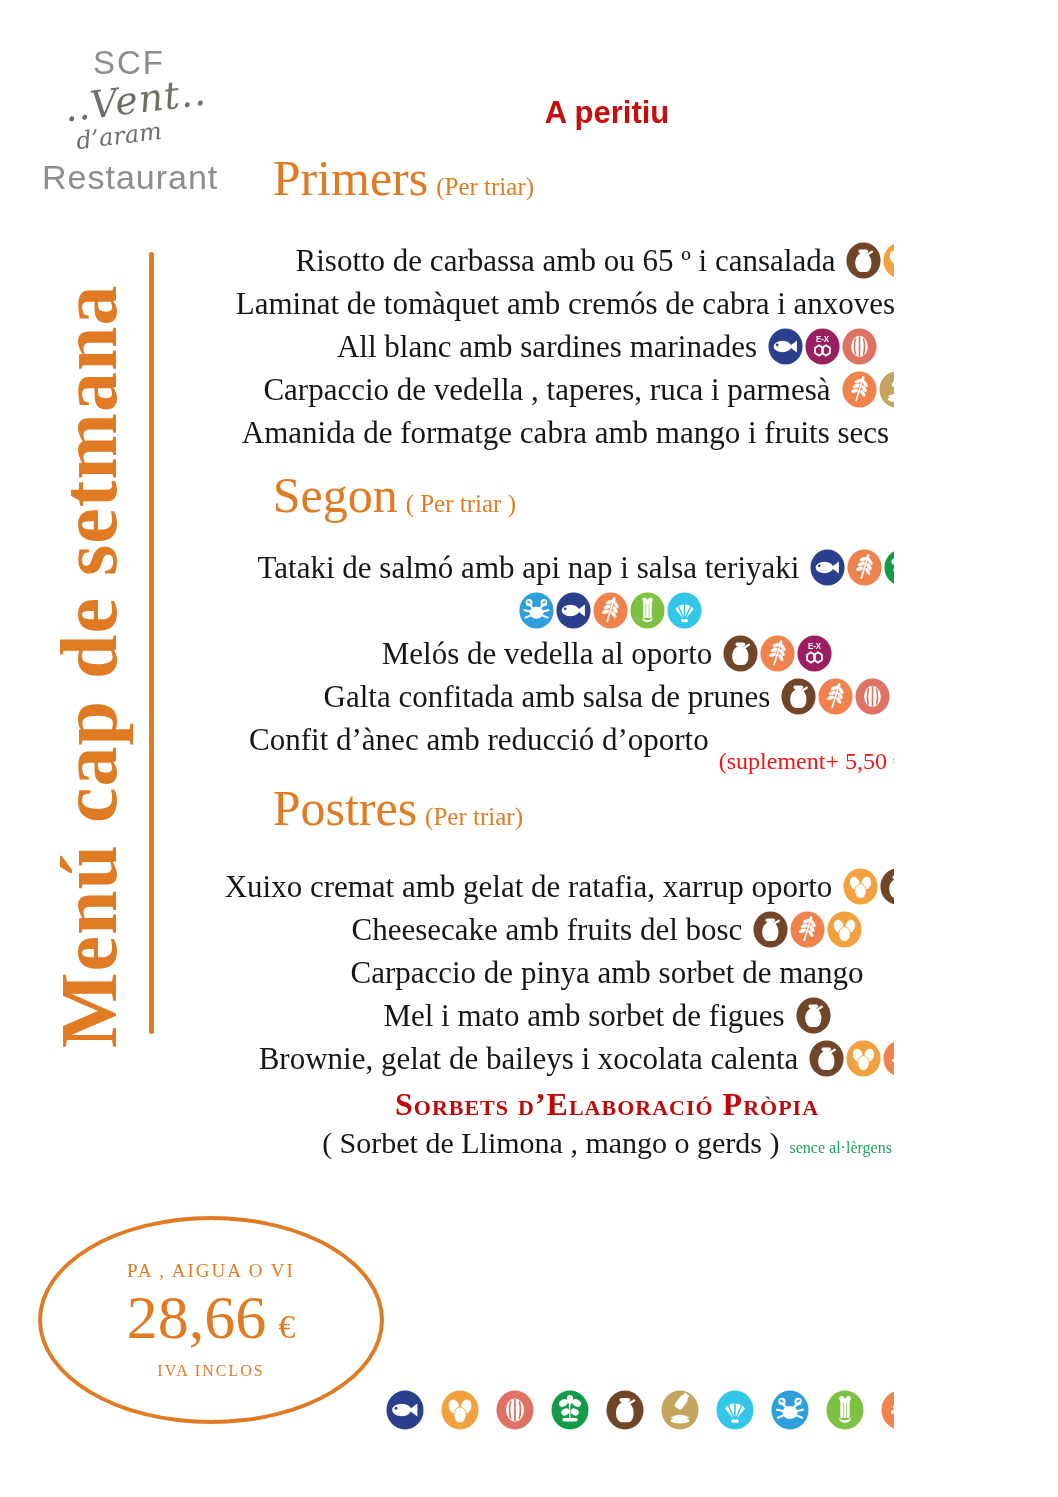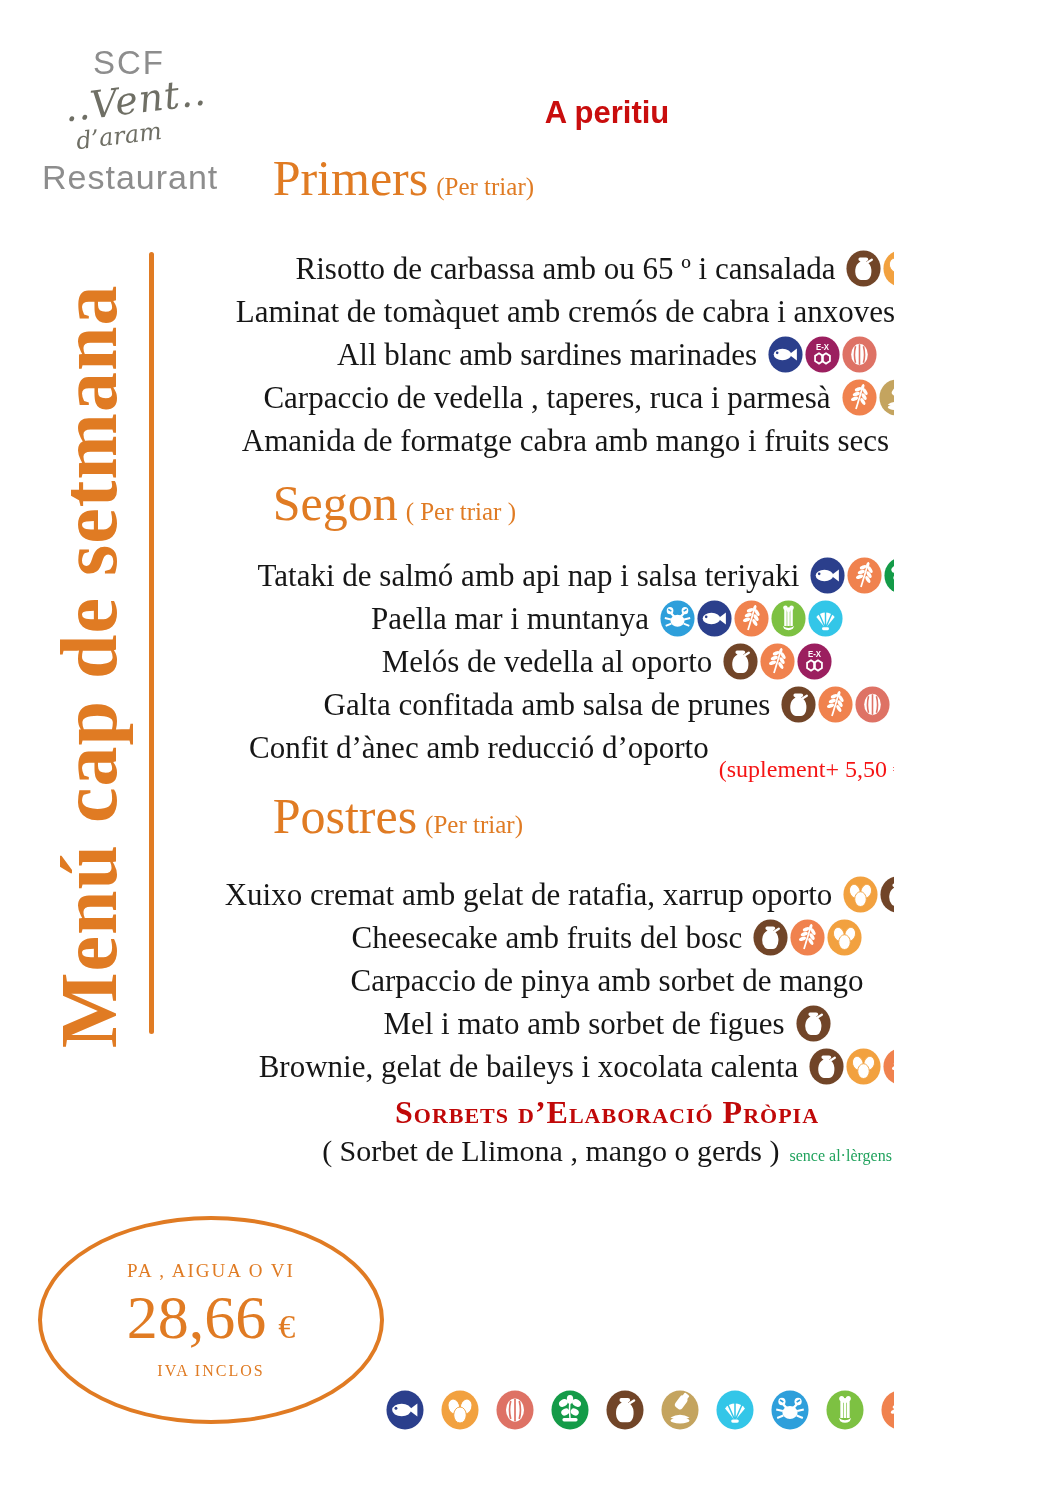--- a/index.html
+++ b/index.html
@@ -31,21 +31,21 @@
   
   .main{position:absolute;left:166px;top:95px;width:882px;display:flex;flex-direction:column;
         align-items:center;}
   .apertiu{font-family:"Liberation Sans",sans-serif;font-weight:bold;font-size:31px;
            color:var(--red);line-height:36px;}
   .sec-heading{margin-top:18px;line-height:58px;color:var(--orange);white-space:nowrap;margin-left:48px;}
   .sec-heading.seg{margin-top:12px;}
   .sec-heading.pos{margin-top:18px;}
   .sec-title{font-size:50px;}
   .sec-sub{font-size:25px;margin-left:8px;}
-  .sec-items{display:flex;flex-direction:column;align-items:center;margin-top:28px;}
+  .sec-items{display:flex;flex-direction:column;align-items:center;margin-top:20px;}
   .sec-items.seg{margin-top:10px;}
   .sec-items.pos{margin-top:16px;}
   .item{display:flex;align-items:center;height:43px;gap:4px;}
   .item-text{font-size:31px;color:var(--ink);white-space:nowrap;}
   .item-note{font-size:24px;color:var(--note-red);margin-left:6px;white-space:nowrap;margin-top:44px;}
   .icon-strip{display:flex;gap:2px;margin-left:7px;align-items:center;}
   .al-icon{display:block;}
 
   .sorbets-title{margin-top:8px;font-size:32px;font-weight:700;color:var(--sorbets-red);
                  font-variant:small-caps;letter-spacing:1px;line-height:32px;}
@@ -228,21 +228,20 @@
                 <rect x="12" y="28" width="16" height="3.4" rx="1.7" fill="#fff"></rect>
               </svg>
               <svg class="al-icon" width="35" height="37" viewBox="0 0 40 40" preserveAspectRatio="none">
                 <circle cx="20" cy="20" r="19.5" fill="#714528"></circle>
                 <path fill="#fff" d="M16 8 h7 q2.4 0 2.4 2 0 1.4 -1.4 2 l-1 .4 q5.5 2.6 6 9 .5 6 -2.5 9.5 -1.2 1.4 -3.5 1.4 h-6 q-2.3 0 -3.5 -1.4 Q10 27.4 10.6 21.4 q.6 -6.4 6 -9 l-1 -.4 q-1.4 -.6 -1.4 -2 0 -2 1.8 -2 z"></path>
                 <path d="M24.5 13.5 L29.5 10.5" stroke="#fff" stroke-width="2.6" stroke-linecap="round"></path>
               </svg>
             </span>
           </div>
           <div class="item">
-            <span class="item-text">Paella mar i muntanya</span>
             <span class="icon-strip">
               <svg class="al-icon" width="35" height="37" viewBox="0 0 40 40" preserveAspectRatio="none">
                 <circle cx="20" cy="20" r="19.5" fill="#2E9FDB"></circle>
                 <ellipse cx="20" cy="22.5" rx="8" ry="6.5" fill="#fff"></ellipse>
                 <circle cx="11.5" cy="11.5" r="3.8" fill="#fff"></circle>
                 <circle cx="28.5" cy="11.5" r="3.8" fill="#fff"></circle>
                 <path d="M13 14.5 q3 3.5 5 4.5 M27 14.5 q-3 3.5 -5 4.5" stroke="#fff" stroke-width="2.6" fill="none"></path>
                 <path d="M12.5 21 l-7 -1.5 M13 25.5 l-6.5 2.5 M27.5 21 l7 -1.5 M27 25.5 l6.5 2.5" stroke="#fff" stroke-width="2.2"></path>
                 <path d="M9.5 10 l3.5 2 M30.5 10 l-3.5 2" stroke="#2E9FDB" stroke-width="1.8"></path>
               </svg>

